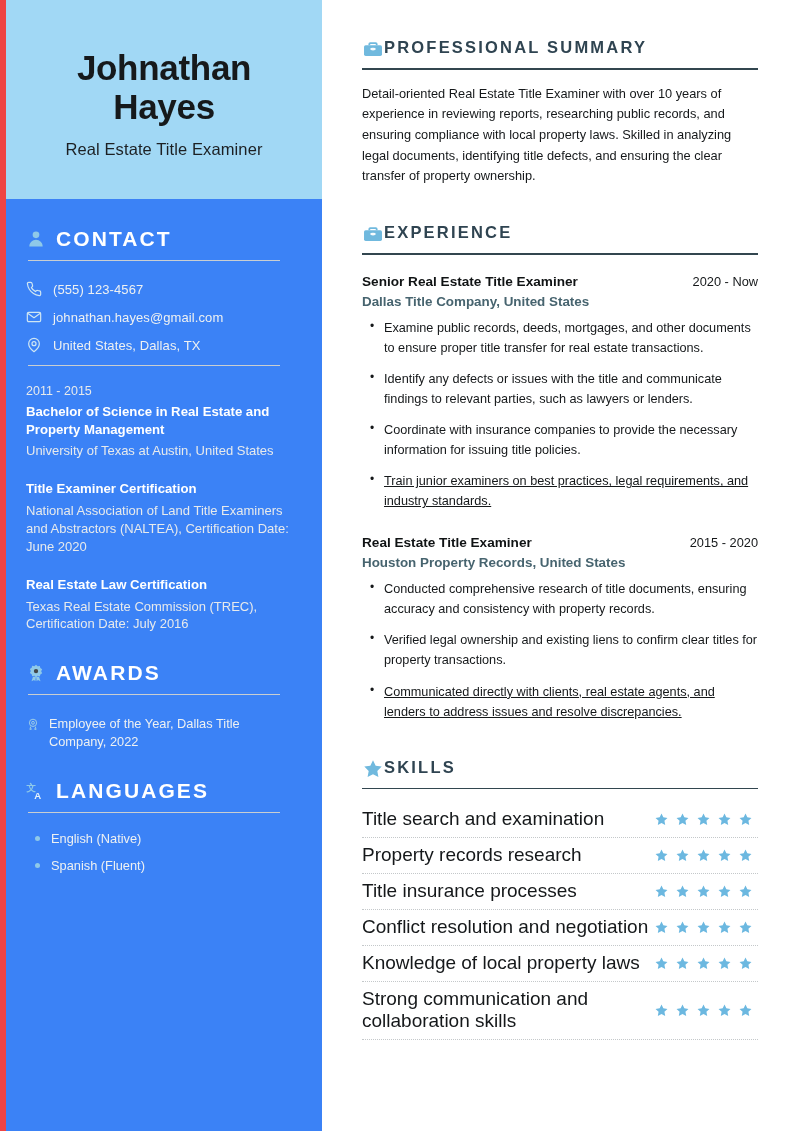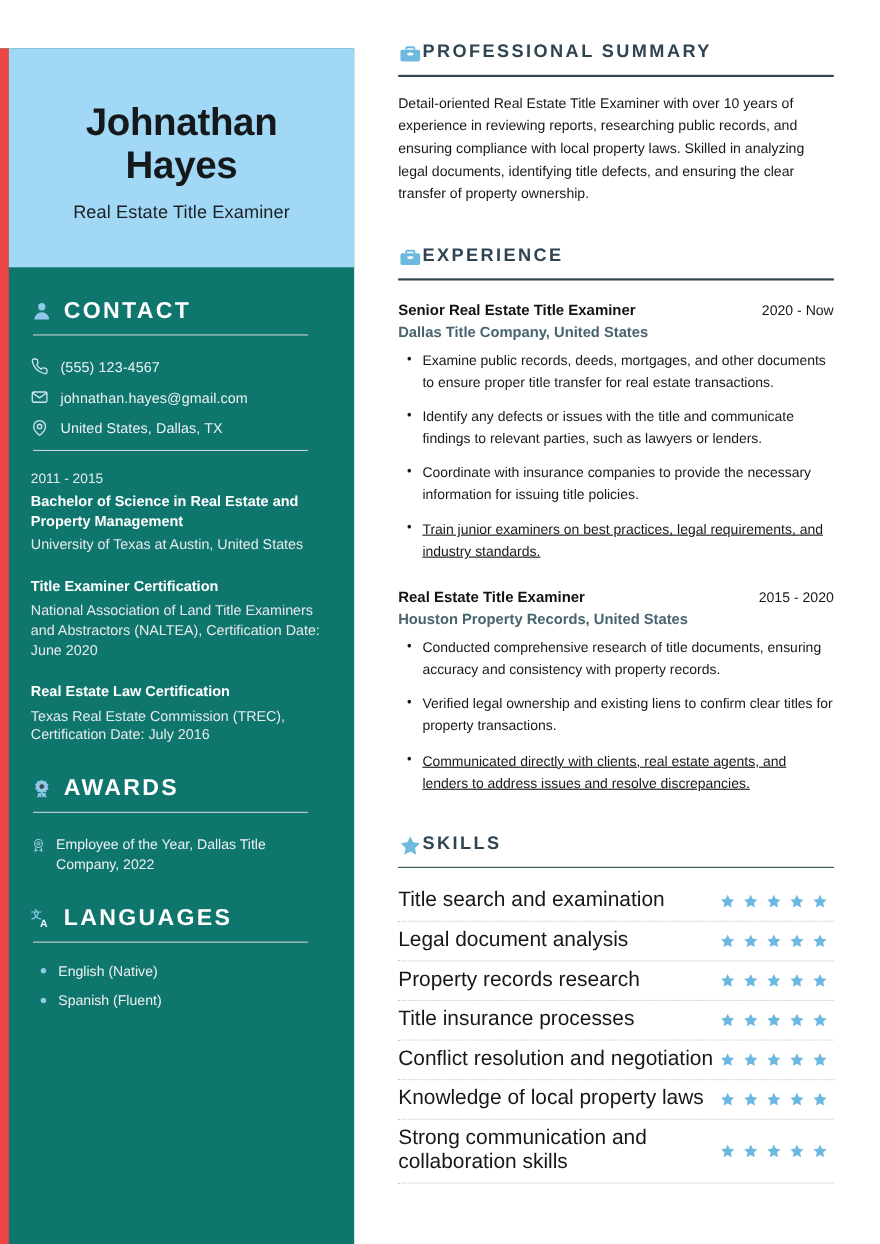--- a/index.html
+++ b/index.html
@@ -13,24 +13,23 @@
     position: relative;
     width: 800px; height: 1131px;
     background: #ffffff;
     overflow: hidden;
     display: flex;
   }
   
   .sidebar {
     width: 322px;
     flex: 0 0 322px;
-    background: #0f766e;
-    border-left: 8px solid #ef4444;
+    background: #3b82f6;
+    border-left: 6px solid #ef4444;
     position: relative;
-    margin-top: 44px;
   }
   .namecard {
     background: #a1d8f5;
     padding: 34px 24px 26px 24px;
     text-align: center;
     min-height: 199px;
     display: flex;
     flex-direction: column;
     justify-content: center;
   }
@@ -427,40 +426,20 @@
               </svg>
               <svg class="star" viewBox="0 0 24 24" fill="#6cb8e0">
                 <path d="M12 2.4l2.9 6.1 6.6.9-4.8 4.7 1.2 6.6L12 17.6 6.1 20.7l1.2-6.6L2.5 9.4l6.6-.9z"></path>
               </svg>
               <svg class="star" viewBox="0 0 24 24" fill="#6cb8e0">
                 <path d="M12 2.4l2.9 6.1 6.6.9-4.8 4.7 1.2 6.6L12 17.6 6.1 20.7l1.2-6.6L2.5 9.4l6.6-.9z"></path>
               </svg>
             </span>
         </div>
         <div class="skill-row">
-          <span class="skill-name">Legal document analysis</span>
-          <span class="stars">
-              <svg class="star" viewBox="0 0 24 24" fill="#6cb8e0">
-                <path d="M12 2.4l2.9 6.1 6.6.9-4.8 4.7 1.2 6.6L12 17.6 6.1 20.7l1.2-6.6L2.5 9.4l6.6-.9z"></path>
-              </svg>
-              <svg class="star" viewBox="0 0 24 24" fill="#6cb8e0">
-                <path d="M12 2.4l2.9 6.1 6.6.9-4.8 4.7 1.2 6.6L12 17.6 6.1 20.7l1.2-6.6L2.5 9.4l6.6-.9z"></path>
-              </svg>
-              <svg class="star" viewBox="0 0 24 24" fill="#6cb8e0">
-                <path d="M12 2.4l2.9 6.1 6.6.9-4.8 4.7 1.2 6.6L12 17.6 6.1 20.7l1.2-6.6L2.5 9.4l6.6-.9z"></path>
-              </svg>
-              <svg class="star" viewBox="0 0 24 24" fill="#6cb8e0">
-                <path d="M12 2.4l2.9 6.1 6.6.9-4.8 4.7 1.2 6.6L12 17.6 6.1 20.7l1.2-6.6L2.5 9.4l6.6-.9z"></path>
-              </svg>
-              <svg class="star" viewBox="0 0 24 24" fill="#6cb8e0">
-                <path d="M12 2.4l2.9 6.1 6.6.9-4.8 4.7 1.2 6.6L12 17.6 6.1 20.7l1.2-6.6L2.5 9.4l6.6-.9z"></path>
-              </svg>
-            </span>
-        </div>
-        <div class="skill-row">
           <span class="skill-name">Property records research</span>
           <span class="stars">
               <svg class="star" viewBox="0 0 24 24" fill="#6cb8e0">
                 <path d="M12 2.4l2.9 6.1 6.6.9-4.8 4.7 1.2 6.6L12 17.6 6.1 20.7l1.2-6.6L2.5 9.4l6.6-.9z"></path>
               </svg>
               <svg class="star" viewBox="0 0 24 24" fill="#6cb8e0">
                 <path d="M12 2.4l2.9 6.1 6.6.9-4.8 4.7 1.2 6.6L12 17.6 6.1 20.7l1.2-6.6L2.5 9.4l6.6-.9z"></path>
               </svg>
               <svg class="star" viewBox="0 0 24 24" fill="#6cb8e0">
                 <path d="M12 2.4l2.9 6.1 6.6.9-4.8 4.7 1.2 6.6L12 17.6 6.1 20.7l1.2-6.6L2.5 9.4l6.6-.9z"></path>

